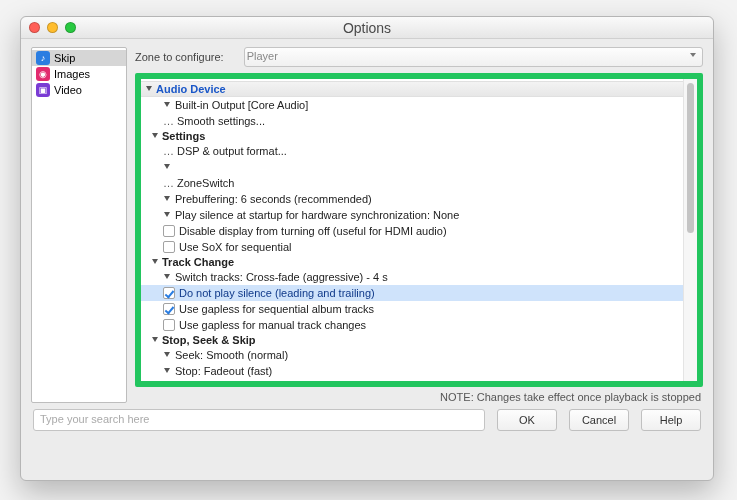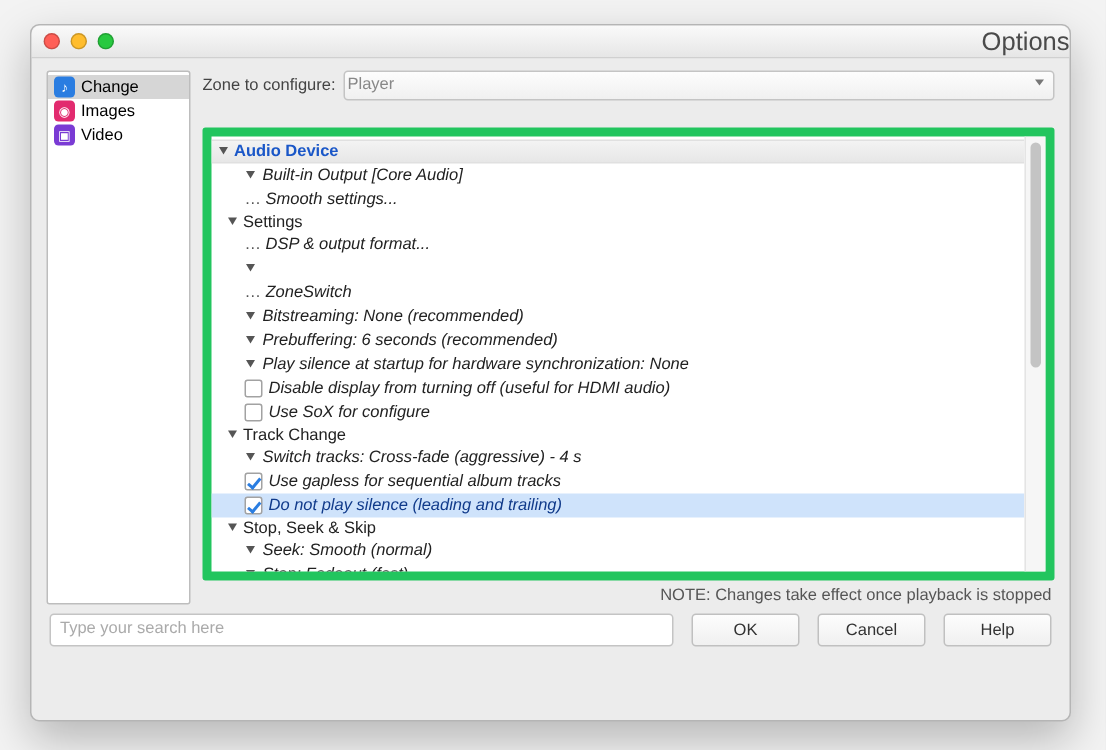--- a/index.html
+++ b/index.html
@@ -14,35 +14,35 @@
     height: 22px; border-bottom: 1px solid #d0d0d0;
     background: linear-gradient(#fafafa,#e6e6e6);
     border-radius: 6px 6px 0 0;
     display: flex; align-items: center; position: relative;
   }
   .traffic { display: flex; gap: 7px; margin-left: 8px; }
   .tl { width: 11px; height: 11px; border-radius: 50%; border: 0.5px solid rgba(0,0,0,0.2); }
   .tl.red { background: #ff5f57; }
   .tl.yellow { background: #ffbd2e; }
   .tl.green { background: #28c940; }
-  .title { position: absolute; left: 0; right: 0; text-align: right; font-size: 17px; color: #4a4a4a; }
+  .title { position: absolute; left: 0; right: 0; text-align: center; font-size: 14px; color: #4a4a4a; }
   .body { flex: 1; padding: 8px 10px 4px 10px; display: flex; flex-direction: column; min-height: 0; }
   .row1 { display: flex; gap: 8px; height: 356px; }
   .sidebar {
     width: 96px; background: #fff; border: 1px solid #bdbdbd; border-radius: 2px;
     padding: 2px 0;
   }
   .sb-item { display: flex; align-items: center; gap: 4px; padding: 1px 4px; font-size: 11px; cursor: default; }
   .sb-item.sel { background: #d6d6d6; }
   .sb-icon { width: 14px; height: 14px; border-radius: 3px; display: flex; align-items: center; justify-content: center; font-size: 9px; color: #fff; }
   .ic-audio { background: #2a7de1; }
   .ic-images { background: #e22b6f; }
   .ic-video { background: #7a3bd4; }
   .main { flex: 1; display: flex; flex-direction: column; min-width: 0; }
-  .zone-row { display: flex; align-items: center; gap: 5px; margin-bottom: 18px; }
+  .zone-row { display: flex; align-items: center; gap: 20px; margin-bottom: 6px; }
   .zone-label { font-size: 11px; color: #444; }
   .zone-select {
     flex: 1; height: 20px; background: linear-gradient(#fdfdfd,#f0f0f0);
     border: 1px solid #c4c4c4; border-radius: 3px; font-size: 11px; color: #888;
     padding: 2px 18px 2px 2px; position: relative;
   }
   .zone-select::after {
     content: ""; position: absolute; right: 6px; top: 5px;
     border-left: 3px solid transparent; border-right: 3px solid transparent;
     border-top: 4px solid #777;
@@ -51,23 +51,23 @@
   .tree-scroll { position: absolute; left: 0; top: 0; right: 14px; bottom: 0; overflow: hidden; }
   .scrollbar-track { position: absolute; right: 0; top: 0; bottom: 0; width: 14px; background: #f6f6f6; border-left: 1px solid #e4e4e4; }
   .scrollbar-thumb { position: absolute; right: 3px; top: 4px; width: 7px; height: 150px; background: #c4c4c4; border-radius: 4px; }
   .tree { padding: 2px 0; }
   .section-hdr {
     background: linear-gradient(#f3f3f3,#e7e7e7); border-top: 1px solid #e0e0e0; border-bottom: 1px solid #e0e0e0;
     padding: 1px 4px; display: flex; align-items: center; gap: 3px;
   }
   .section-hdr .lbl { font-size: 11px; font-weight: bold; color: #1a57c8; }
   .grp-hdr { display: flex; align-items: center; gap: 3px; padding: 1px 4px 1px 10px; }
-  .grp-hdr .lbl { font-size: 11px; font-weight: normal; color: #222; }
+  .grp-hdr .lbl { font-size: 11px; font-weight: bold; color: #222; }
   .line { display: flex; align-items: center; gap: 4px; padding: 0 4px 0 22px; height: 16px; }
-  .line .lbl { font-size: 11px; color: #222; white-space: nowrap; overflow: hidden; text-overflow: ellipsis; font-style: italic; }
+  .line .lbl { font-size: 11px; color: #222; white-space: nowrap; overflow: hidden; text-overflow: ellipsis; }
   .line.sel { background: #cfe3fb; }
   .line.sel .lbl { color: #103a8a; }
   .arrow { width: 8px; height: 8px; position: relative; flex-shrink: 0; }
   .arrow::before {
     content: ""; position: absolute; left: 1px; top: 1px;
     border-left: 3px solid transparent; border-right: 3px solid transparent;
     border-top: 5px solid #555;
   }
   .dots { width: 10px; font-size: 11px; color: #555; flex-shrink: 0; line-height: 8px; }
   .cb { width: 12px; height: 12px; border: 1px solid #a2a2a2; border-radius: 2px; background: #fff; flex-shrink: 0; position: relative; }
@@ -75,21 +75,21 @@
     content: ""; position: absolute; left: 1px; top: 3px; width: 7px; height: 3px;
     border-left: 2px solid #2a7de1; border-bottom: 2px solid #2a7de1; transform: rotate(-50deg);
   }
   .note { font-size: 11px; color: #555; padding: 4px 2px 0 2px; text-align: right; }
   .bottom { display: flex; align-items: center; gap: 12px; padding: 6px 2px 2px 2px; }
   .search {
     flex: 1; height: 22px; background: #fff; border: 1px solid #c4c4c4; border-radius: 3px;
     font-size: 11px; color: #aaa; padding: 3px 6px;
   }
   .btn {
-    width: 72px; height: 22px; background: linear-gradient(#fdfdfd,#f0f0f0);
+    width: 60px; height: 22px; background: linear-gradient(#fdfdfd,#f0f0f0);
     border: 1px solid #c0c0c0; border-radius: 3px; font-size: 11px; color: #333;
     display: flex; align-items: center; justify-content: center; cursor: default;
   }
 </style>
 </head>
 <body>
 
 <div class="window">
   <div class="titlebar">
     <div class="traffic">
@@ -99,21 +99,21 @@
     </div>
     <div class="title">Options</div>
   </div>
 
   <div class="body">
     <div class="row1">
 
       <div class="sidebar">
         <div class="sb-item sel">
           <div class="sb-icon ic-audio">♪</div>
-          <span>Change</span>
+          <span>Skip</span>
         </div>
         <div class="sb-item">
           <div class="sb-icon ic-images">◉</div>
           <span>Images</span>
         </div>
         <div class="sb-item">
           <div class="sb-icon ic-video">▣</div>
           <span>Video</span>
         </div>
       </div>
@@ -153,54 +153,54 @@
                 </div>
               <div class="line">
                   <span class="arrow"></span>
                 </div>
               <div class="line">
                   <span class="dots">…</span>
                   <span class="lbl">ZoneSwitch</span>
                 </div>
               <div class="line">
                   <span class="arrow"></span>
-                  <span class="lbl">Bitstreaming: None (recommended)</span>
-                </div>
-              <div class="line">
-                  <span class="arrow"></span>
                   <span class="lbl">Prebuffering: 6 seconds (recommended)</span>
                 </div>
               <div class="line">
                   <span class="arrow"></span>
                   <span class="lbl">Play silence at startup for hardware synchronization: None</span>
                 </div>
               <div class="line">
                   <span class="cb"></span>
                   <span class="lbl">Disable display from turning off (useful for HDMI audio)</span>
                 </div>
               <div class="line">
                   <span class="cb"></span>
-                  <span class="lbl">Use SoX for configure</span>
+                  <span class="lbl">Use SoX for sequential</span>
                 </div>
 
               <div class="grp-hdr">
                 <span class="arrow"></span>
                 <span class="lbl">Track Change</span>
               </div>
               <div class="line">
                   <span class="arrow"></span>
                   <span class="lbl">Switch tracks: Cross-fade (aggressive) - 4 s</span>
-                </div>
-              <div class="line">
-                  <span class="cb checked"></span>
-                  <span class="lbl">Use gapless for sequential album tracks</span>
                 </div>
               <div class="line sel">
                   <span class="cb checked"></span>
                   <span class="lbl">Do not play silence (leading and trailing)</span>
+                </div>
+              <div class="line">
+                  <span class="cb checked"></span>
+                  <span class="lbl">Use gapless for sequential album tracks</span>
+                </div>
+              <div class="line">
+                  <span class="cb"></span>
+                  <span class="lbl">Use gapless for manual track changes</span>
                 </div>
 
               <div class="grp-hdr">
                 <span class="arrow"></span>
                 <span class="lbl">Stop, Seek &amp; Skip</span>
               </div>
               <div class="line">
                   <span class="arrow"></span>
                   <span class="lbl">Seek: Smooth (normal)</span>
                 </div>

